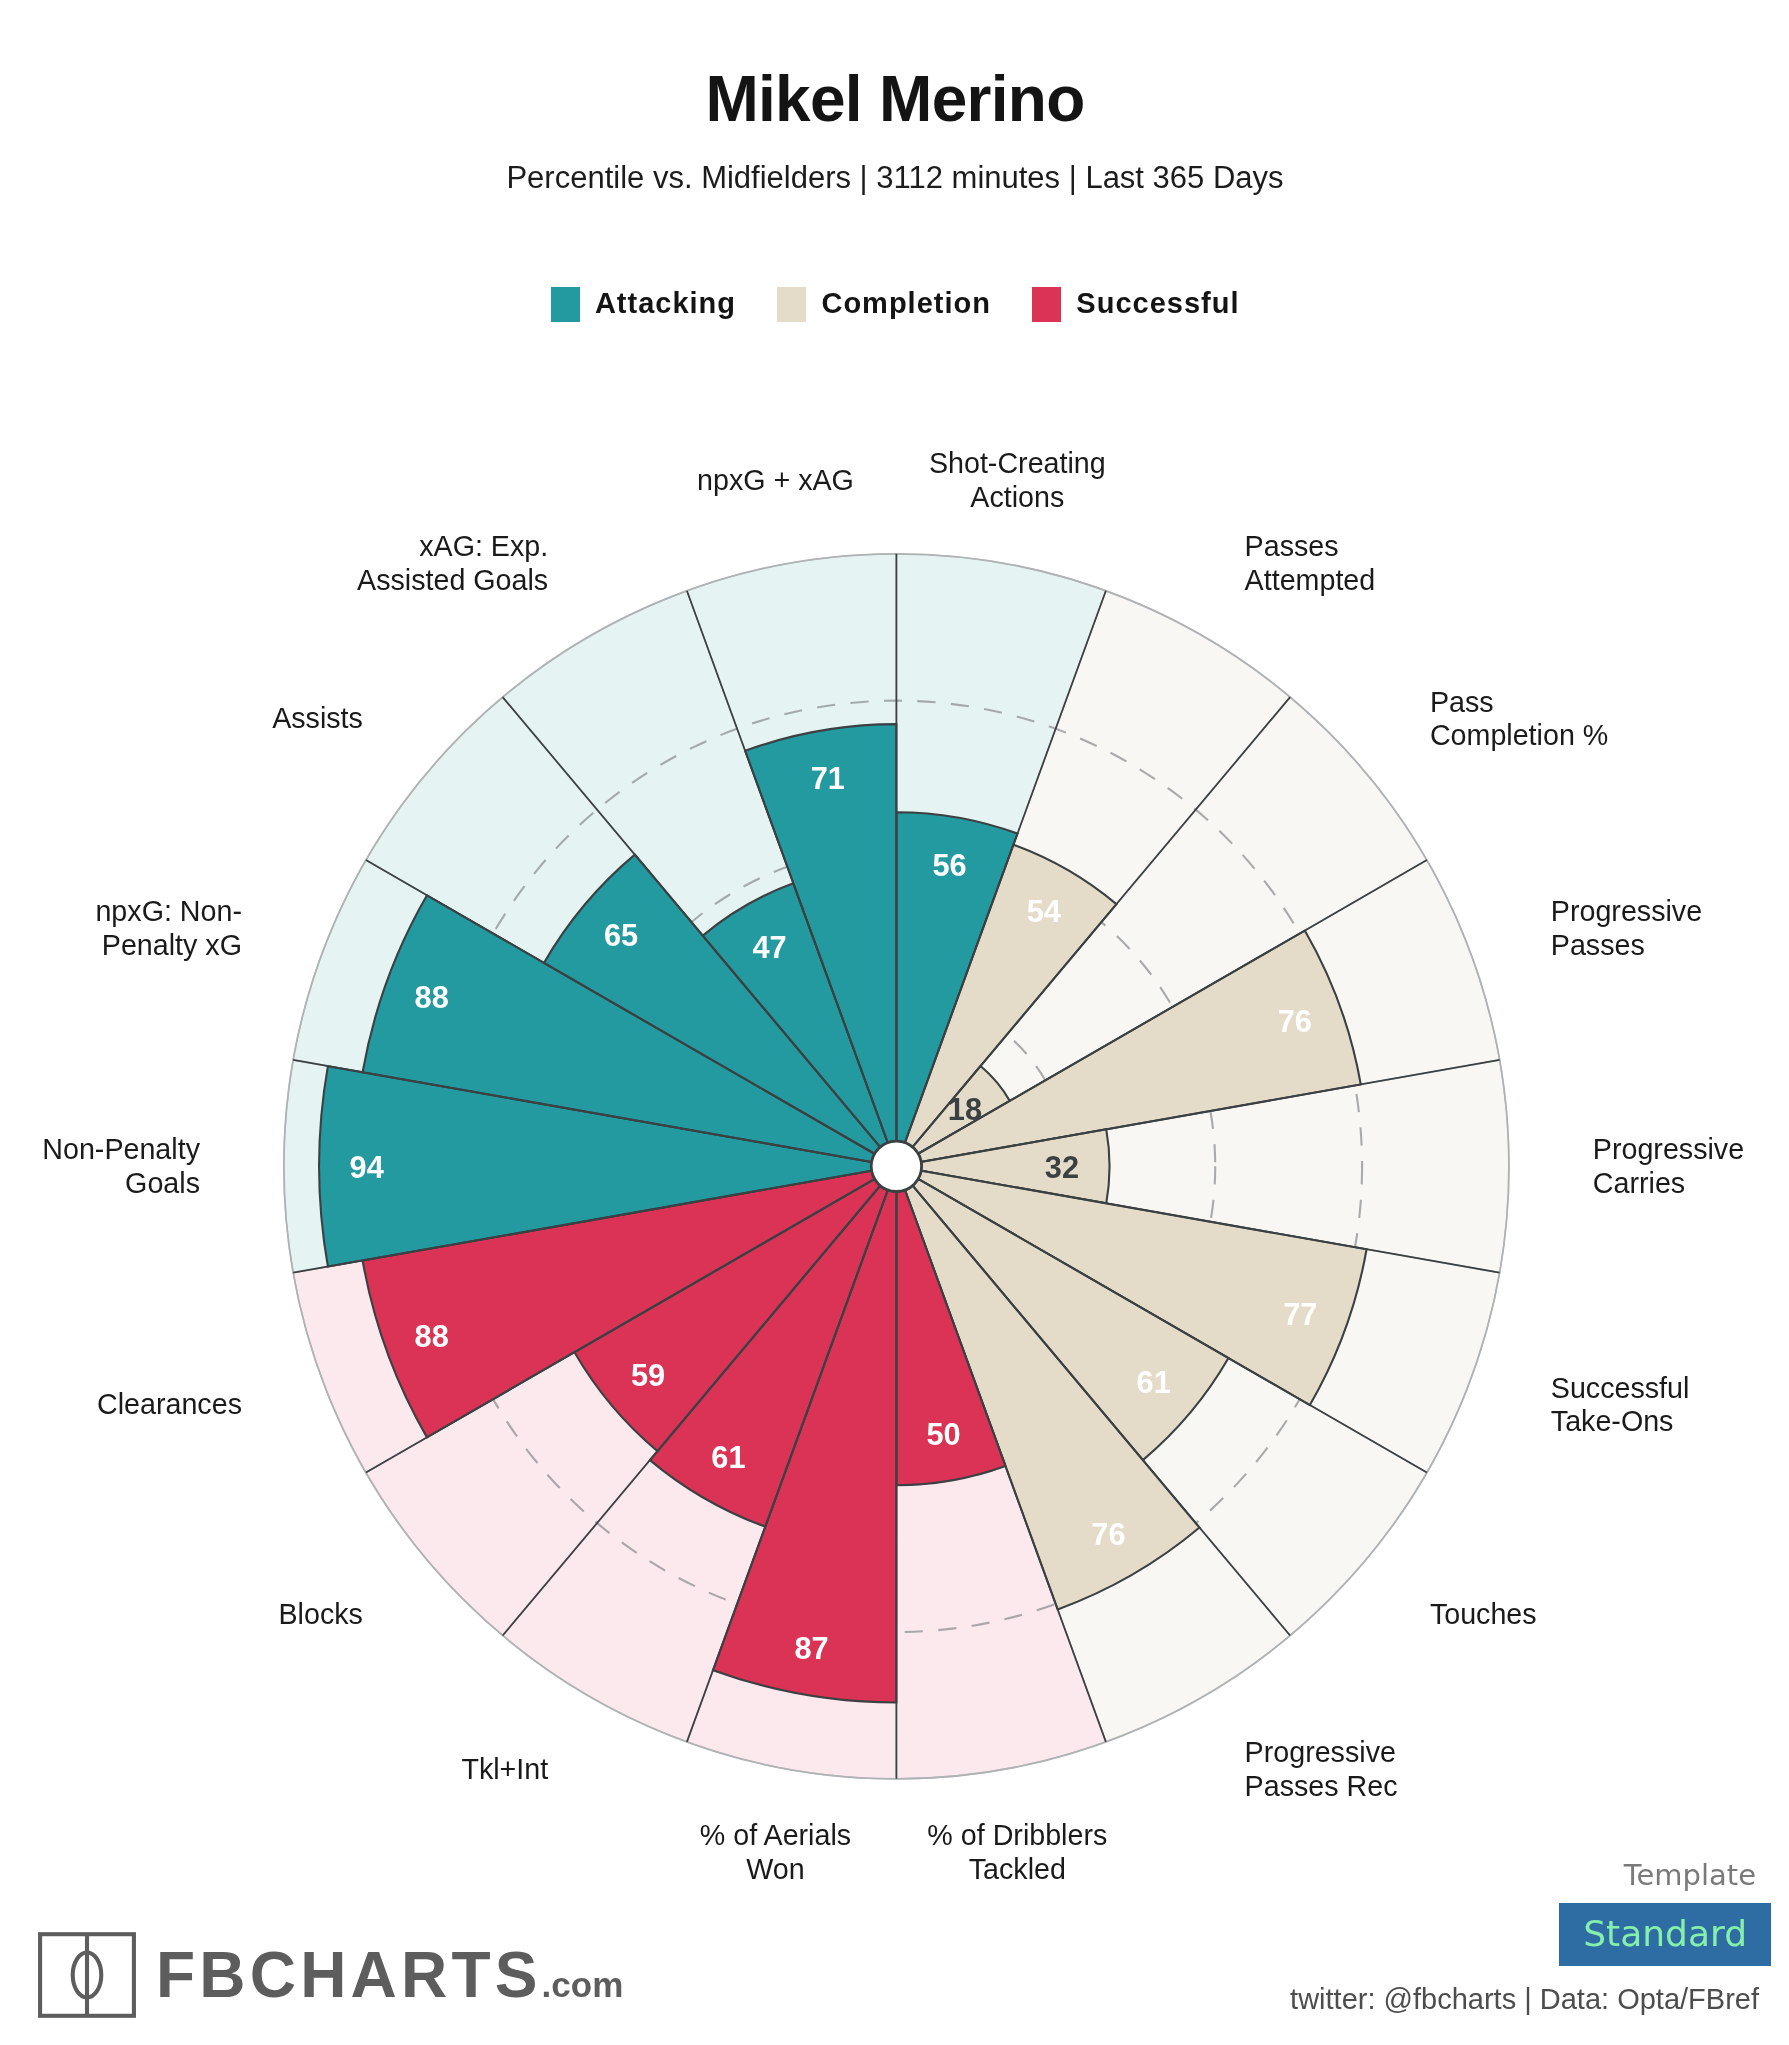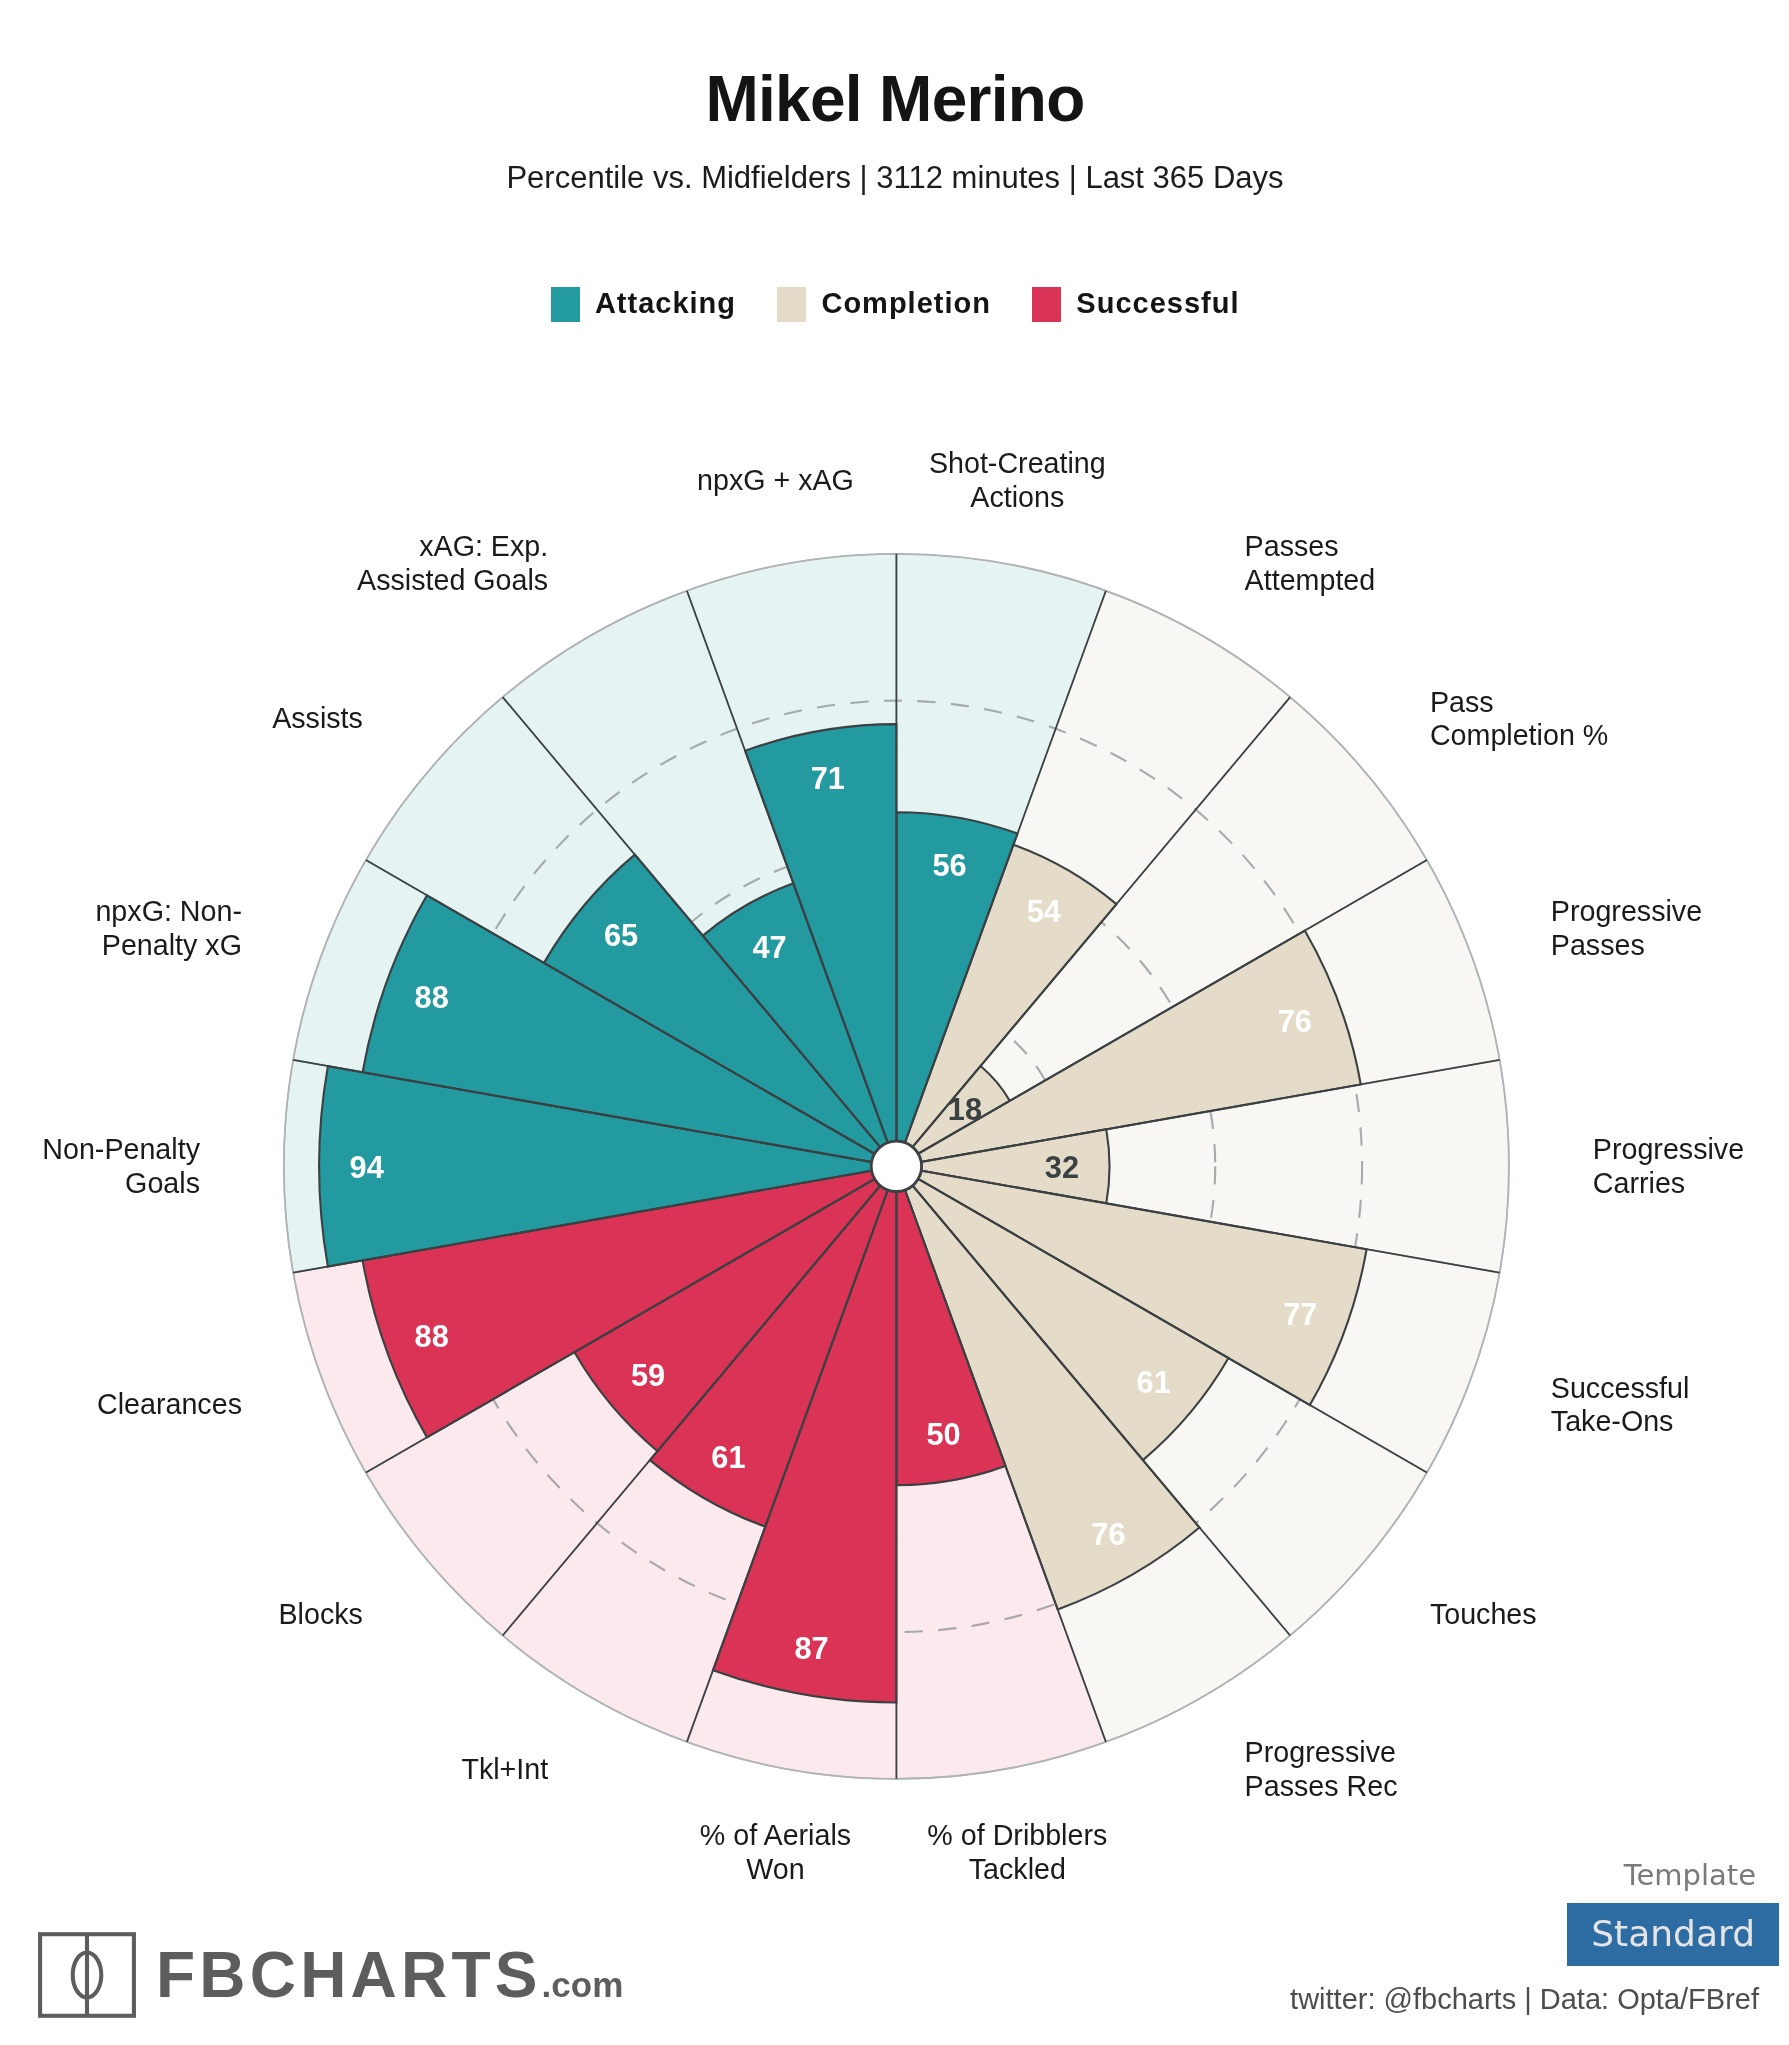--- a/index.html
+++ b/index.html
@@ -44,22 +44,22 @@
     font-size:64px; font-weight:bold; color:#5d5d5d;
     letter-spacing:4.2px; line-height:1; font-family:"Liberation Sans", sans-serif;
   }
   #logo-text .dotcom { font-size:35px; letter-spacing:0px; font-weight:bold; }
   #template-label {
     position:absolute; right:34px; top:1858px;
     font-size:29px; color:#7a7a7a; text-align:right;
     font-family:"DejaVu Sans", sans-serif;
   }
   #template-badge {
-    position:absolute; right:11px; top:1903px;
-    background:#2e6da4; color:#e5e5e5;
+    position:absolute; right:19px; top:1903px;
+    background:#2e6da4; color:#86efac;
     font-size:36px; padding:9.8px 24px 12.6px 24px;
     font-family:"DejaVu Sans", sans-serif;
   }
   #footer-credit {
     position:absolute; right:31px; top:1983px;
     font-size:29px; color:#4d4d4d; text-align:left;
     font-family:Liberation Sans, sans-serif;
   }
 </style>
 </head>

